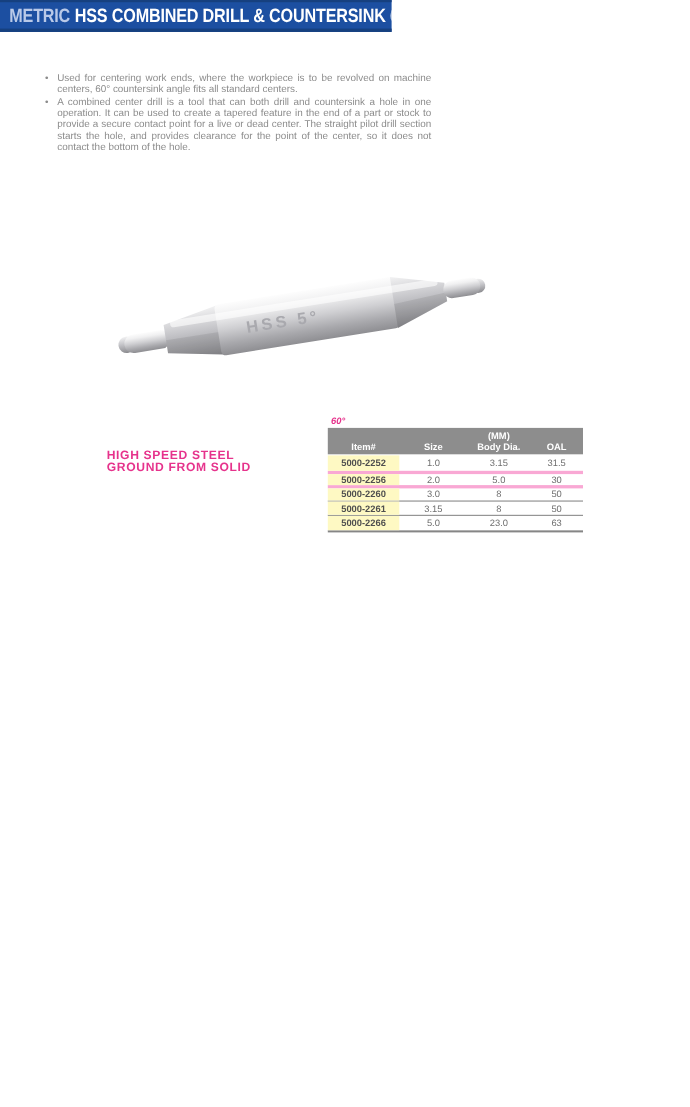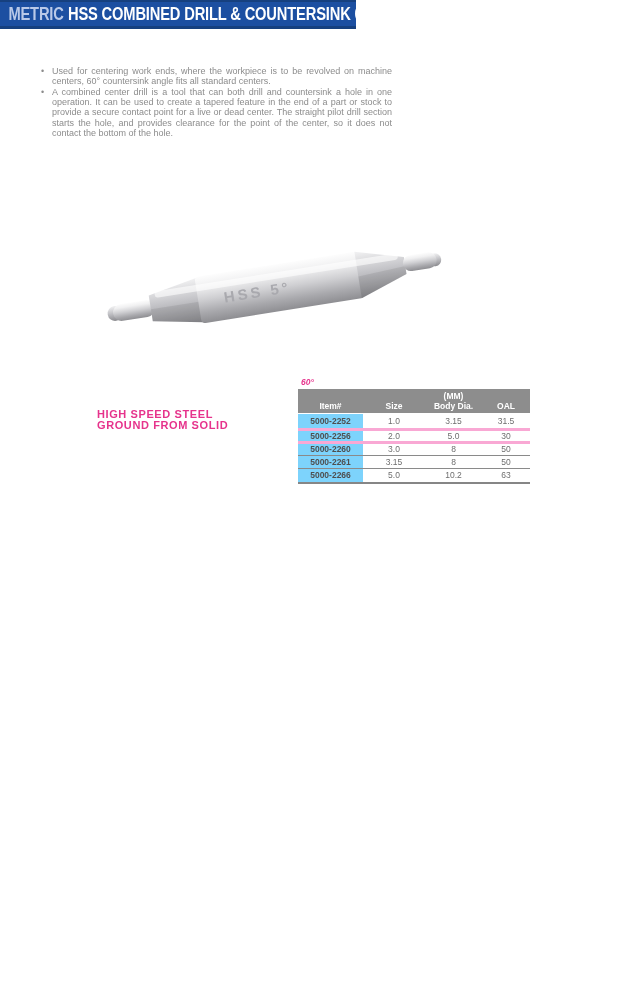--- a/index.html
+++ b/index.html
@@ -123,21 +123,21 @@
   }
   .trow.first { border-top: none; }
   .trow.group-start { border-top: 1.5px solid #8a8a8a; }
   .tcell { text-align: center; }
   .tcell.c-item {
     width: 65px;
     align-self: stretch;
     display: flex;
     align-items: center;
     justify-content: center;
-    background: #7dd3fc;
+    background: #fef9c3;
     font-weight: bold;
     color: #4f4f4f;
   }
   .tcell.c-size { width: 62px; }
   .tcell.c-body { width: 57px; }
   .tcell.c-oal  { width: 48px; }
 </style>
 </head>
 <body>
 
@@ -230,19 +230,19 @@
         </div>
         <div class="trow group-start">
           <div class="tcell c-item">5000-2261</div>
           <div class="tcell c-size">3.15</div>
           <div class="tcell c-body">8</div>
           <div class="tcell c-oal">50</div>
         </div>
         <div class="trow group-start">
           <div class="tcell c-item">5000-2266</div>
           <div class="tcell c-size">5.0</div>
-          <div class="tcell c-body">10.2</div>
+          <div class="tcell c-body">23.0</div>
           <div class="tcell c-oal">63</div>
         </div>
       </div>
   </div>
 
 </div>
 
 </body></html>

